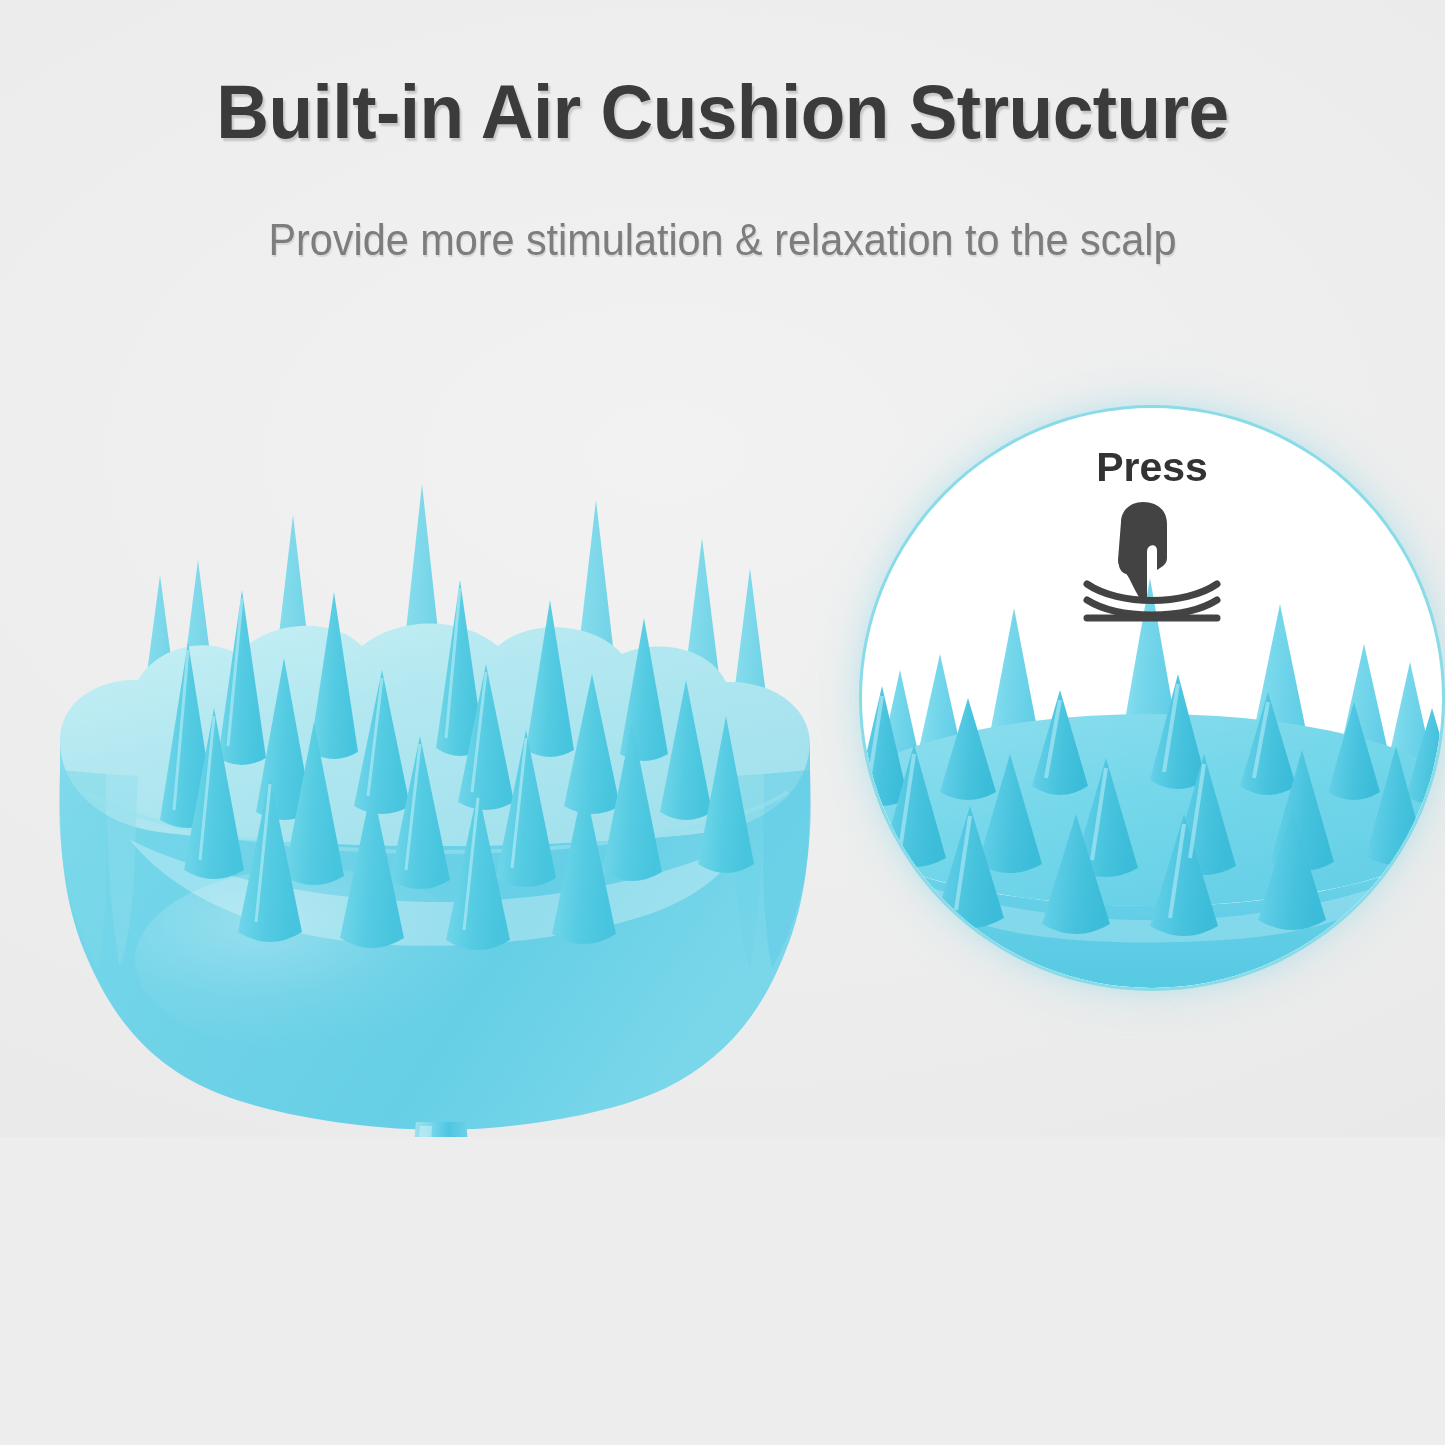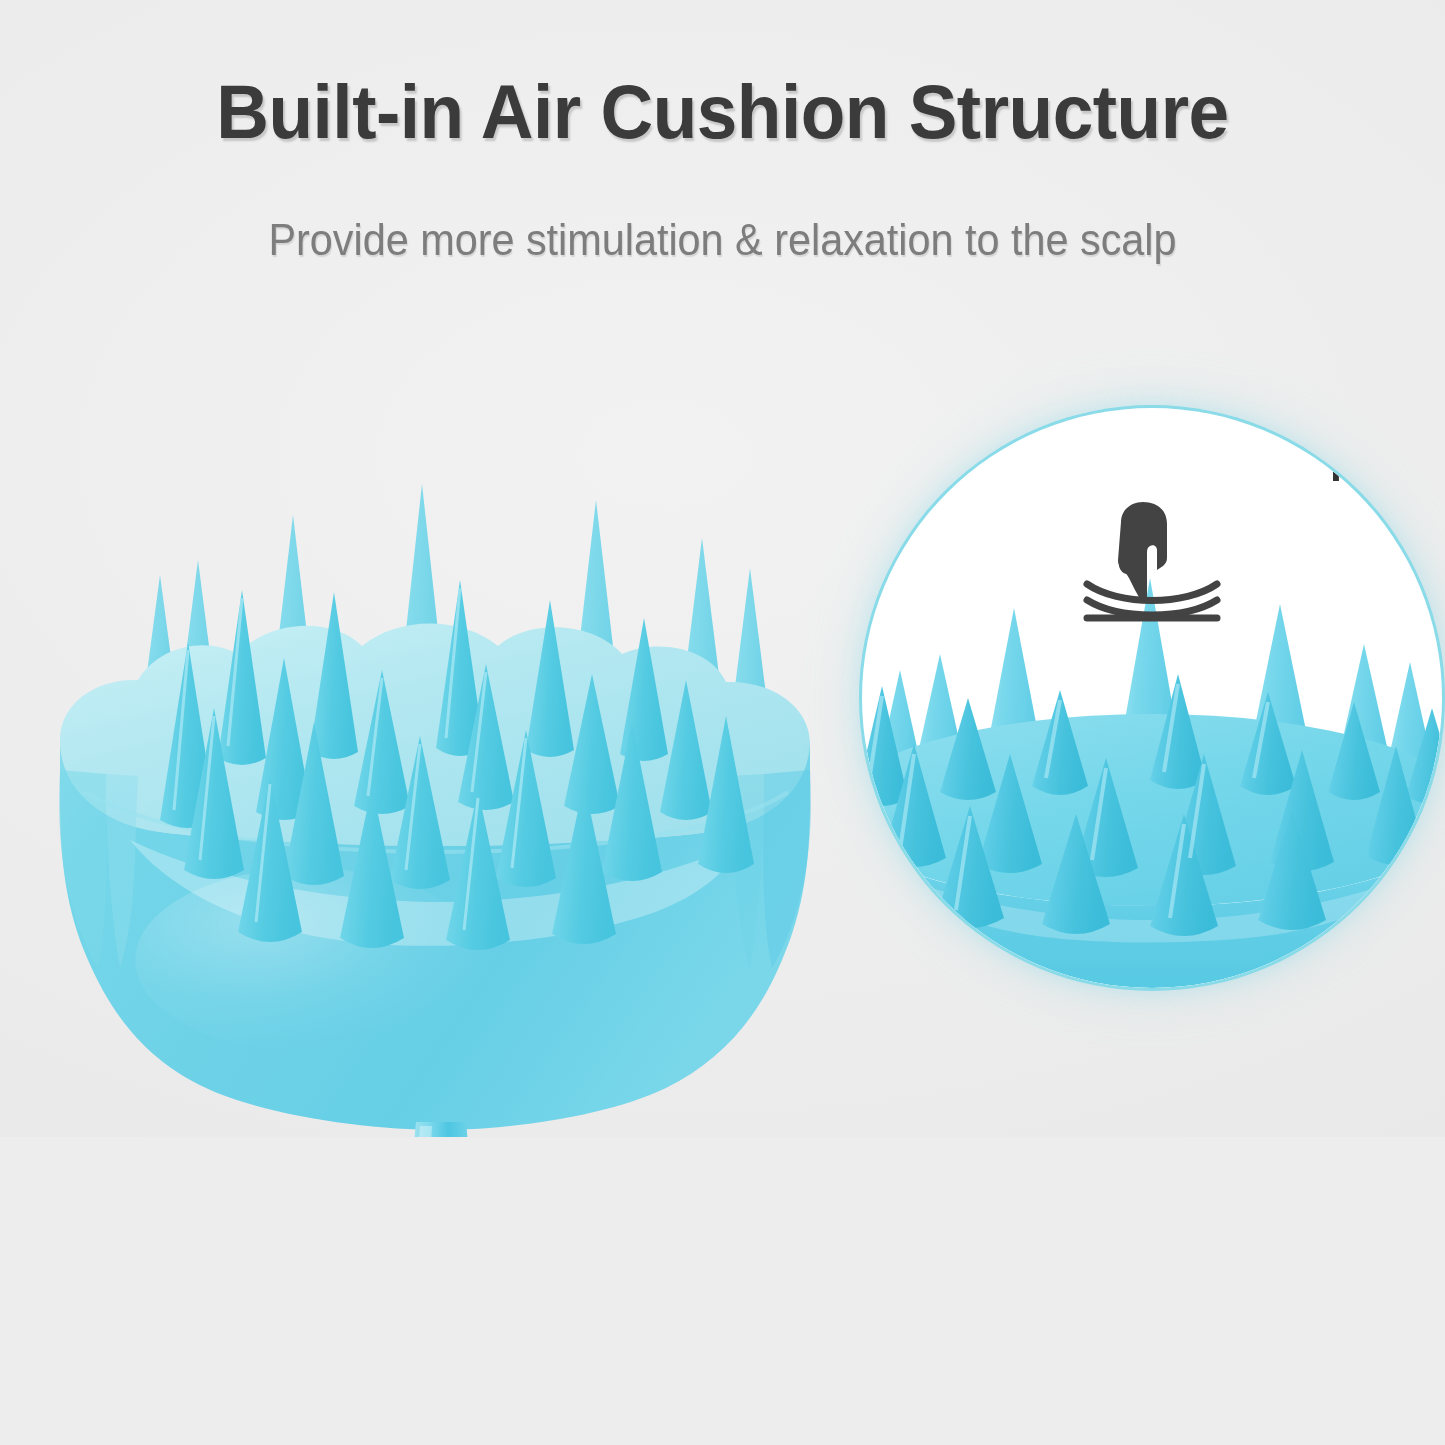--- a/index.html
+++ b/index.html
@@ -90,21 +90,21 @@
     inset: 0;
     border-radius: 50%;
     overflow: hidden;
   }
 
   .press-label {
     position: absolute;
     left: 0;
     top: 36px;
     width: 100%;
-    text-align: right;
+    text-align: center;
     font-size: 41px;
     font-weight: 600;
     color: #333333;
     letter-spacing: 0px;
     z-index: 4;
   }
 
   .press-icon {
     position: absolute;
     left: 50%;

